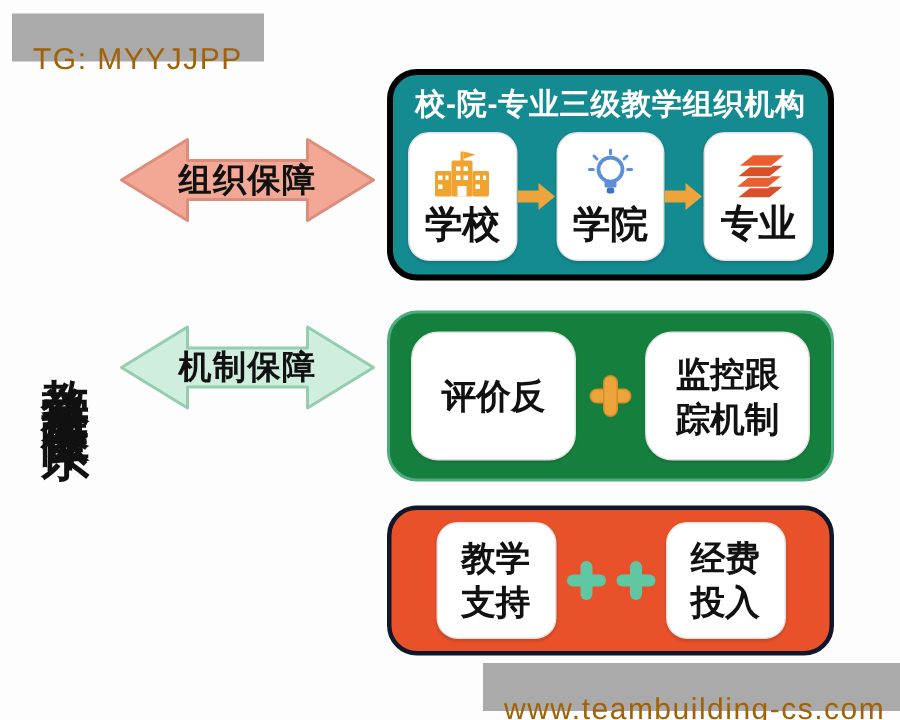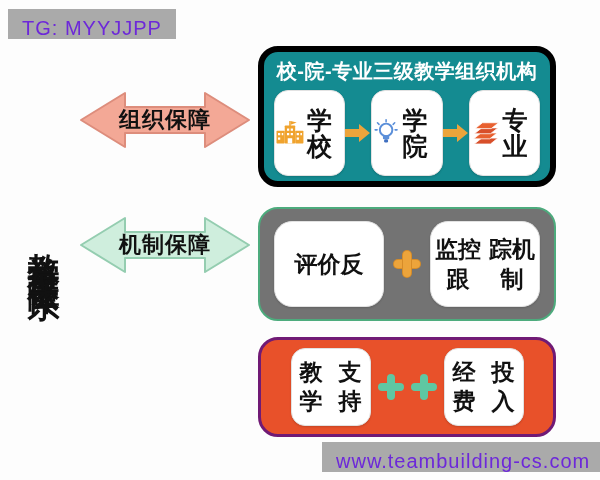--- a/index.html
+++ b/index.html
@@ -12,24 +12,24 @@
     width: 600px;
     height: 480px;
     background: #fdfdfd;
     overflow: hidden;
   }
 
   
   .wm {
     position: absolute;
     background: rgba(158,158,158,0.88);
-    color: #6d28d9;
+    color: #a16207;
     font-size: 20px;
     line-height: 30px;
-    padding: 4px 14px;
+    padding: 16px 14px;
     letter-spacing: 1px;
     white-space: nowrap;
   }
   .wm-top { left: 8px; top: 9px; height: 30px; }
   .wm-bottom { left: 322px; top: 442px; height: 30px; width: 278px; }
 
   
   .vtitle {
     position: absolute;
     left: 22px;
@@ -74,39 +74,39 @@
   .secbox {
     position: absolute;
     left: 258px;
     width: 298px;
     border-radius: 20px;
   }
   .box-org {
     top: 46px;
     height: 141px;
     background: #148b91;
-    border: 6px solid #000000;
+    border: 4px solid #000000;
     padding: 6px 10px 10px;
   }
   .box-mech {
     top: 207px;
     height: 114px;
-    background: #737373;
+    background: #15803d;
     border: 2px solid #4dab7d;
     display: flex;
     align-items: center;
     justify-content: center;
     gap: 10px;
     padding: 0 14px;
   }
   .box-cond {
     top: 337px;
     height: 100px;
     background: #e8512a;
-    border: 3px solid #701a75;
+    border: 3px solid #0f172a;
     display: flex;
     align-items: center;
     justify-content: center;
     gap: 7px;
     padding: 0 20px;
   }
   .org-title {
     color: #ffffff;
     font-size: 20px;
     font-weight: 700;
@@ -120,21 +120,21 @@
     align-items: center;
     justify-content: space-between;
   }
 
   
   .card {
     background: #ffffff;
     border: 1px solid #e2e2e2;
     box-shadow: 0 1px 2px rgba(0,0,0,0.15);
     display: flex;
-    flex-direction: row;
+    flex-direction: column;
     align-items: center;
     justify-content: center;
     color: #111;
     font-weight: 700;
   }
   .card-org {
     width: 84px;
     height: 86px;
     border-radius: 14px;
     gap: 2px;

